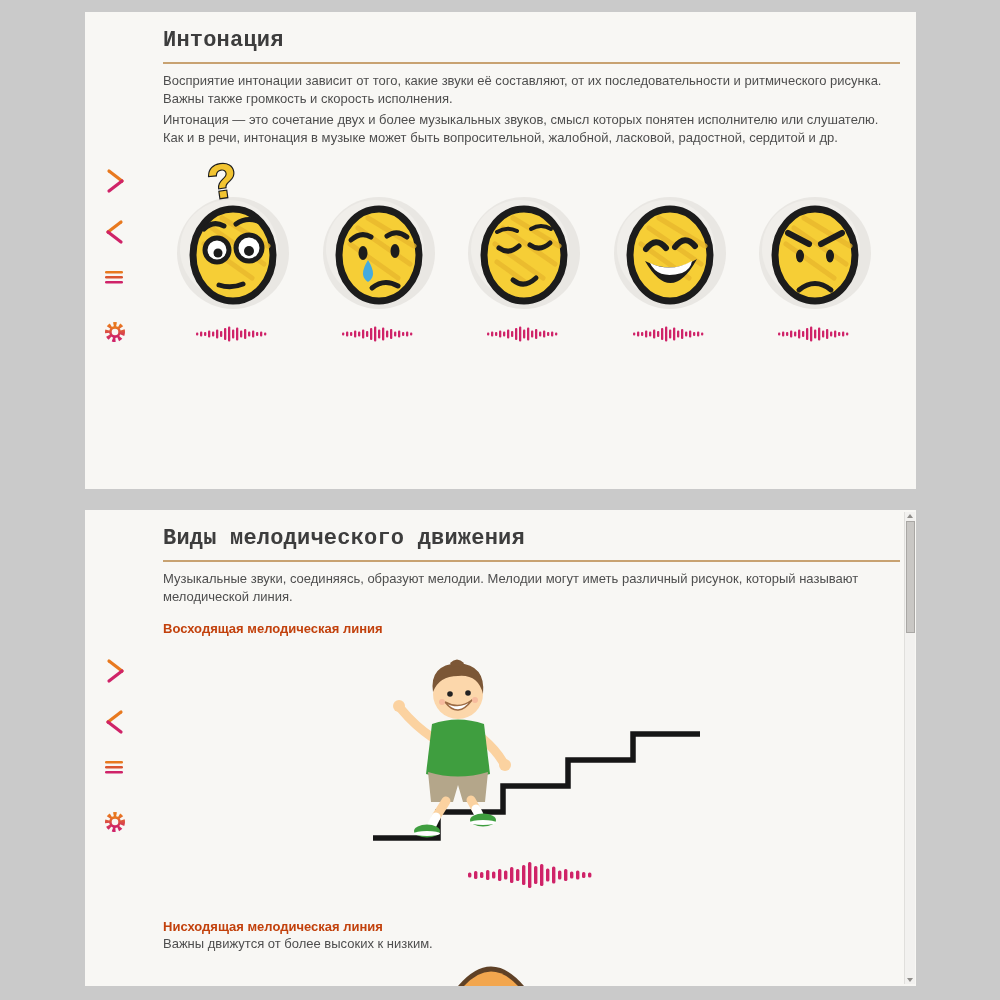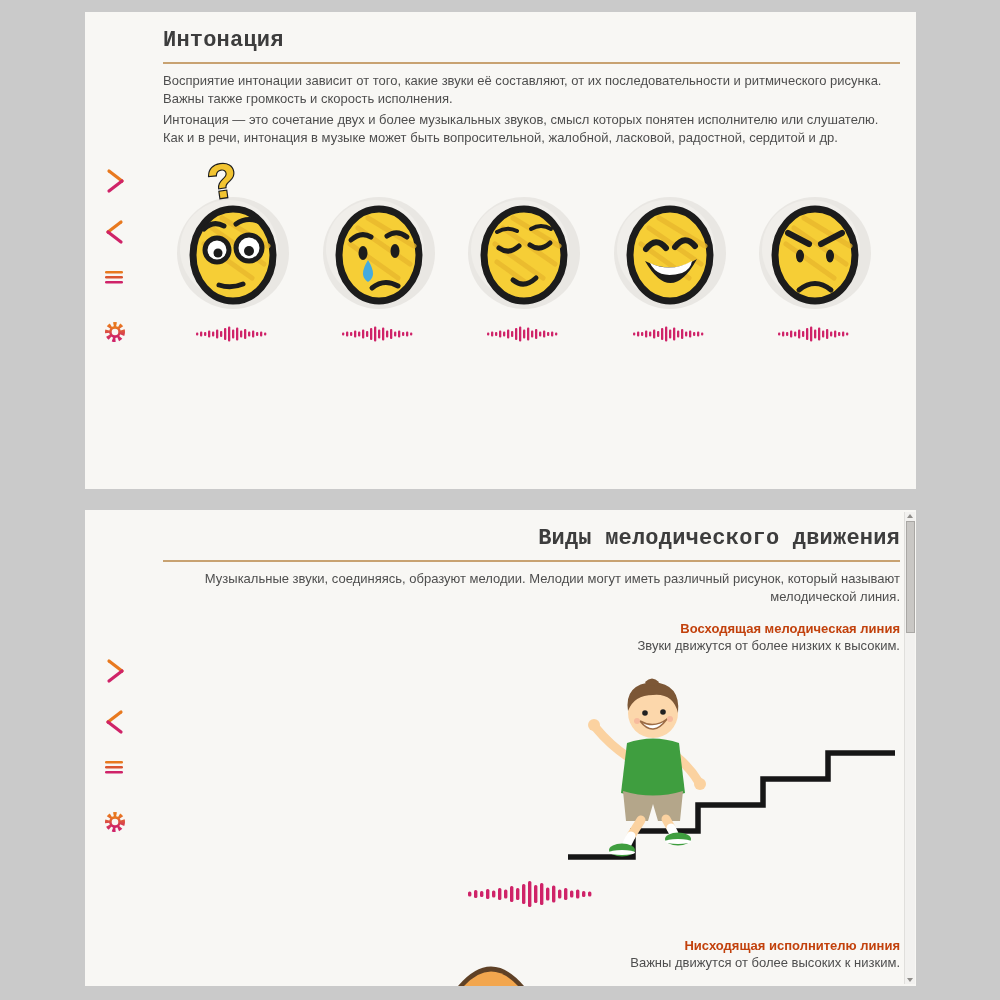--- a/index.html
+++ b/index.html
@@ -1,19 +1,19 @@
 <!DOCTYPE html>
 <html><head>
 <meta charset="utf-8">
 <style>
   html,body{margin:0;padding:0;background:#cacaca;font-family:"Liberation Sans",sans-serif;}
   .stage{position:relative;width:1000px;height:1000px;background:#cacaca;overflow:hidden;}
   .panel{position:absolute;left:85px;width:831px;background:#f8f7f4;}
   .panel-top{top:12px;height:477px;}
-  .panel-bottom{top:510px;height:476px;text-align:right;}
+  .panel-bottom{top:510px;height:476px;}
   .content{position:absolute;left:78px;top:0;width:737px;}
   .slide-title{margin:16px 0 0 0;font-size:22px;font-weight:700;color:#3d3d3d;letter-spacing:.2px;font-family:Liberation Mono, monospace;}
   .title-rule{height:0;border:none;border-top:2px solid #c8a271;margin:9px 0 8px 0;width:100%;}
   .body-text{font-size:13px;line-height:1.42;color:#4e4e4e;margin:0 0 2px 0;}
   .subhead{font-size:13px;font-weight:700;color:#c2410c;margin:14px 0 1px 0;}
   .side-nav{position:absolute;left:17px;display:flex;flex-direction:column;}
   .side-nav button{background:none;border:none;padding:0;margin:0;cursor:pointer;width:26px;display:block;}
   .nav-gap{height:22px;}
   .nav-gap-lg{height:32px;}
   .emotions-row{display:flex;justify-content:space-between;width:712px;margin:8px 0 0 5px;}
@@ -315,21 +315,20 @@
         </svg>
       </button>
     </nav>
 
     <div class="content">
       <h1 class="slide-title">Виды мелодического движения</h1>
       <hr class="title-rule">
       <p class="body-text">Музыкальные звуки, соединяясь, образуют мелодии. Мелодии могут иметь различный рисунок, который называют мелодической линия.</p>
 
       <h2 class="subhead">Восходящая мелодическая линия</h2>
-      <p class="body-text">Звуки движутся от более низких к высоким.</p>
 
       <div class="illustration">
         <svg width="335" height="198" viewBox="0 0 335 198">
 
           <path d="M3,186 H68 V160 H133 V134 H198 V108 H263 V82 H330" stroke="#161616" stroke-width="5.5" fill="none"></path>
 
           <g>
             <path d="M63,86 Q45,74 31,57" stroke="#fbd2a0" stroke-width="9" fill="none" stroke-linecap="round"></path>
             <circle cx="29" cy="54" r="6" fill="#fbd2a0"></circle>
             <path d="M112,86 Q126,98 133,110" stroke="#fbd2a0" stroke-width="9" fill="none" stroke-linecap="round"></path>
@@ -377,21 +376,21 @@
               <rect x="90" y="10.5" width="3.4" height="9" rx="1.5"></rect>
               <rect x="96" y="9" width="3.4" height="12" rx="1.5"></rect>
               <rect x="102" y="11.5" width="3.4" height="7" rx="1.5"></rect>
               <rect x="108" y="10.5" width="3.4" height="9" rx="1.5"></rect>
               <rect x="114" y="12" width="3.4" height="6" rx="1.5"></rect>
               <rect x="120" y="12.5" width="3.4" height="5" rx="1.5"></rect>
           </g>
         </svg>
       </button>
 
-      <h2 class="subhead" style="margin-top:26px;">Нисходящая исполнителю линия</h2>
+      <h2 class="subhead" style="margin-top:26px;">Нисходящая мелодическая линия</h2>
       <p class="body-text">Важны движутся от более высоких к низким.</p>
     </div>
 
     <div class="peek-head">
       <svg width="70" height="23" viewBox="0 0 70 23">
         <path d="M2,23 Q35,-16 68,23 Z" fill="#5f4126"></path>
         <path d="M8,23 Q35,-6 62,23 Z" fill="#f2a64e"></path>
       </svg>
     </div>
 

